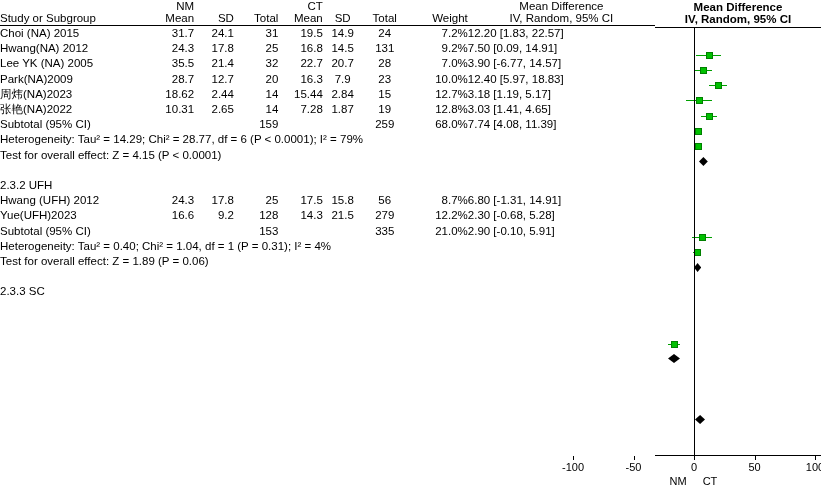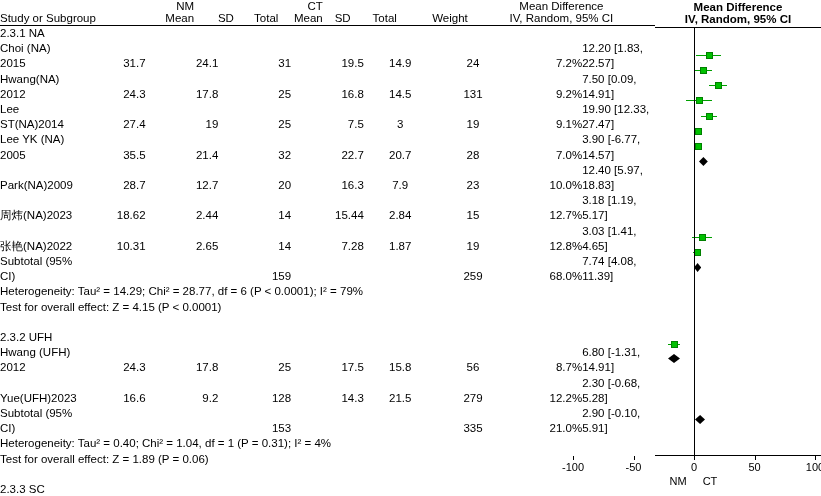--- a/index.html
+++ b/index.html
@@ -84,55 +84,40 @@
       </tr>
       <tr>
             <td class="hdr-rule" colspan="9"></td>
           </tr>
     </tbody>
       </table>
     <div id="rows">
         <table class="meta">
           <tbody>
             <tr class="rowline ">
-              <td class="sub-hd"><span>2.3.1 NA</span></td>
-              <td colspan="8"></td>
-            </tr>
-            <tr class="rowline ">
               <td class="c-study"><span>Choi (NA) 2015</span></td>
               <td class="c-n1">31.7</td>
               <td class="c-n2">24.1</td>
               <td class="c-n3">31</td>
               <td class="c-n4">19.5</td>
               <td class="c-n5">14.9</td>
               <td class="c-n6">24</td>
               <td class="c-w">7.2%</td>
               <td class="c-md"><span>12.20 [1.83, 22.57]</span></td>
             </tr>
             <tr class="rowline ">
               <td class="c-study"><span>Hwang(NA) 2012</span></td>
               <td class="c-n1">24.3</td>
               <td class="c-n2">17.8</td>
               <td class="c-n3">25</td>
               <td class="c-n4">16.8</td>
               <td class="c-n5">14.5</td>
               <td class="c-n6">131</td>
               <td class="c-w">9.2%</td>
               <td class="c-md"><span>7.50 [0.09, 14.91]</span></td>
-            </tr>
-            <tr class="rowline ">
-              <td class="c-study"><span>Lee ST(NA)2014</span></td>
-              <td class="c-n1">27.4</td>
-              <td class="c-n2">19</td>
-              <td class="c-n3">25</td>
-              <td class="c-n4">7.5</td>
-              <td class="c-n5">3</td>
-              <td class="c-n6">19</td>
-              <td class="c-w">9.1%</td>
-              <td class="c-md"><span>19.90 [12.33, 27.47]</span></td>
             </tr>
             <tr class="rowline ">
               <td class="c-study"><span>Lee YK (NA) 2005</span></td>
               <td class="c-n1">35.5</td>
               <td class="c-n2">21.4</td>
               <td class="c-n3">32</td>
               <td class="c-n4">22.7</td>
               <td class="c-n5">20.7</td>
               <td class="c-n6">28</td>
               <td class="c-w">7.0%</td>

